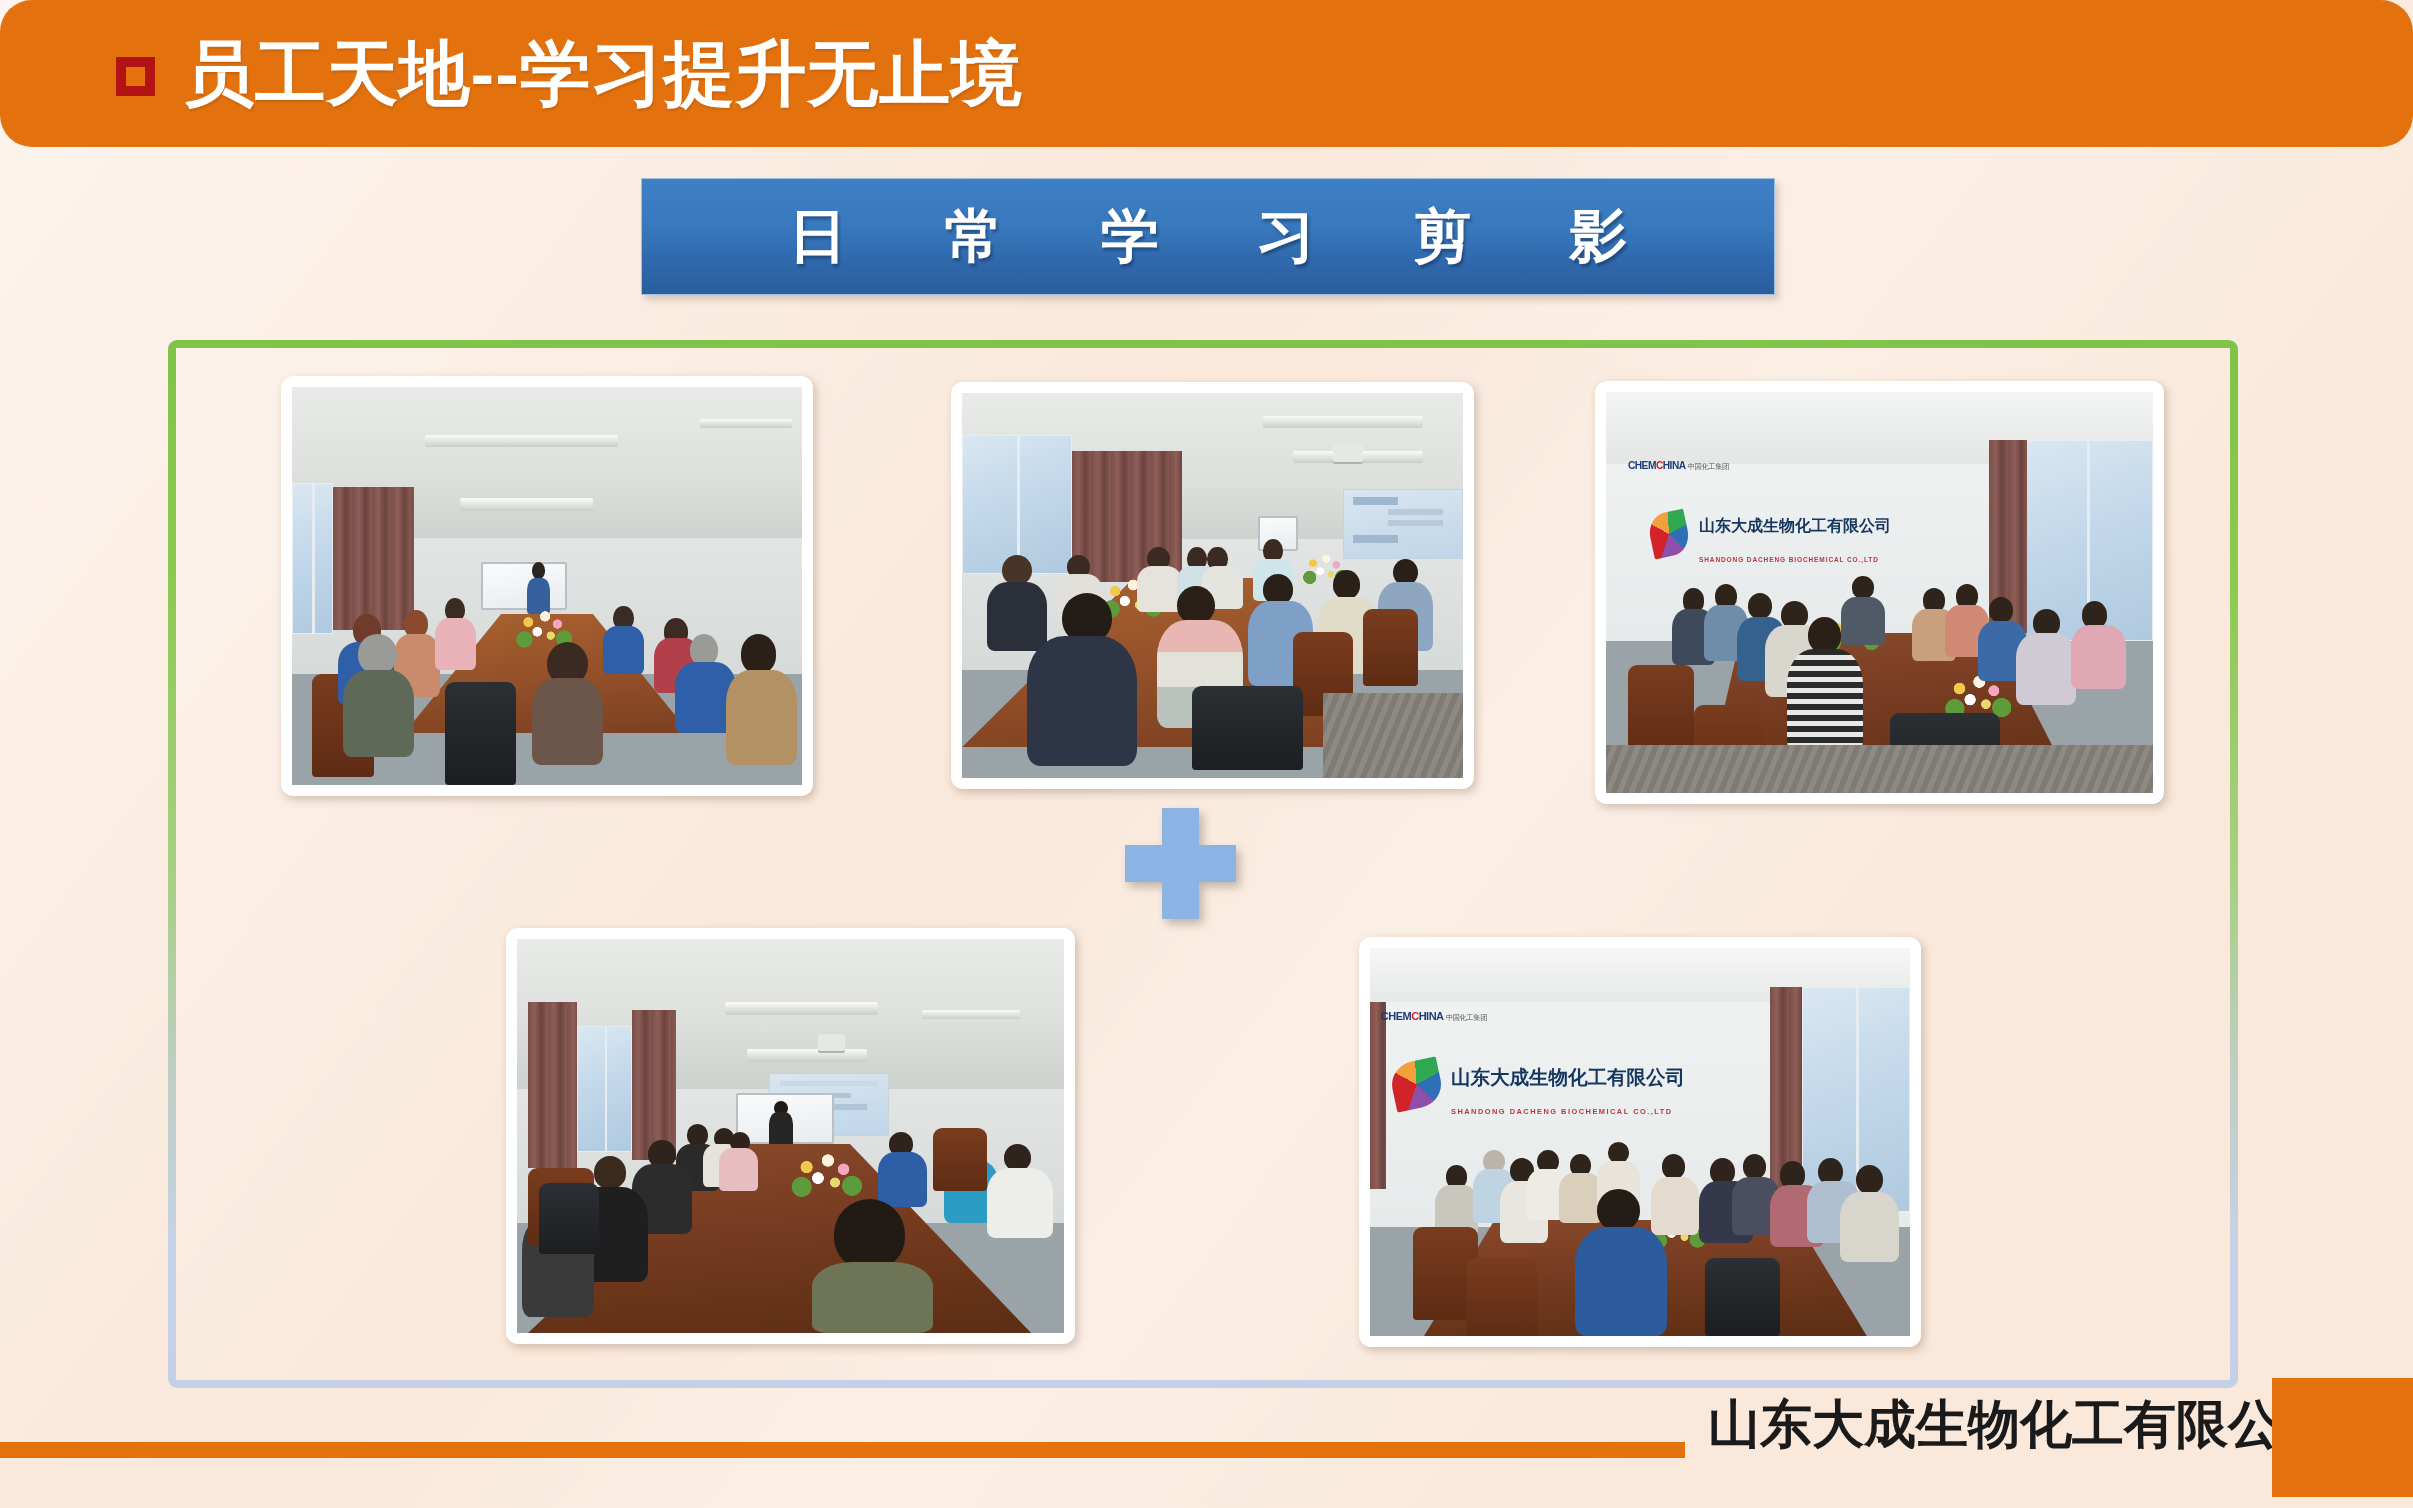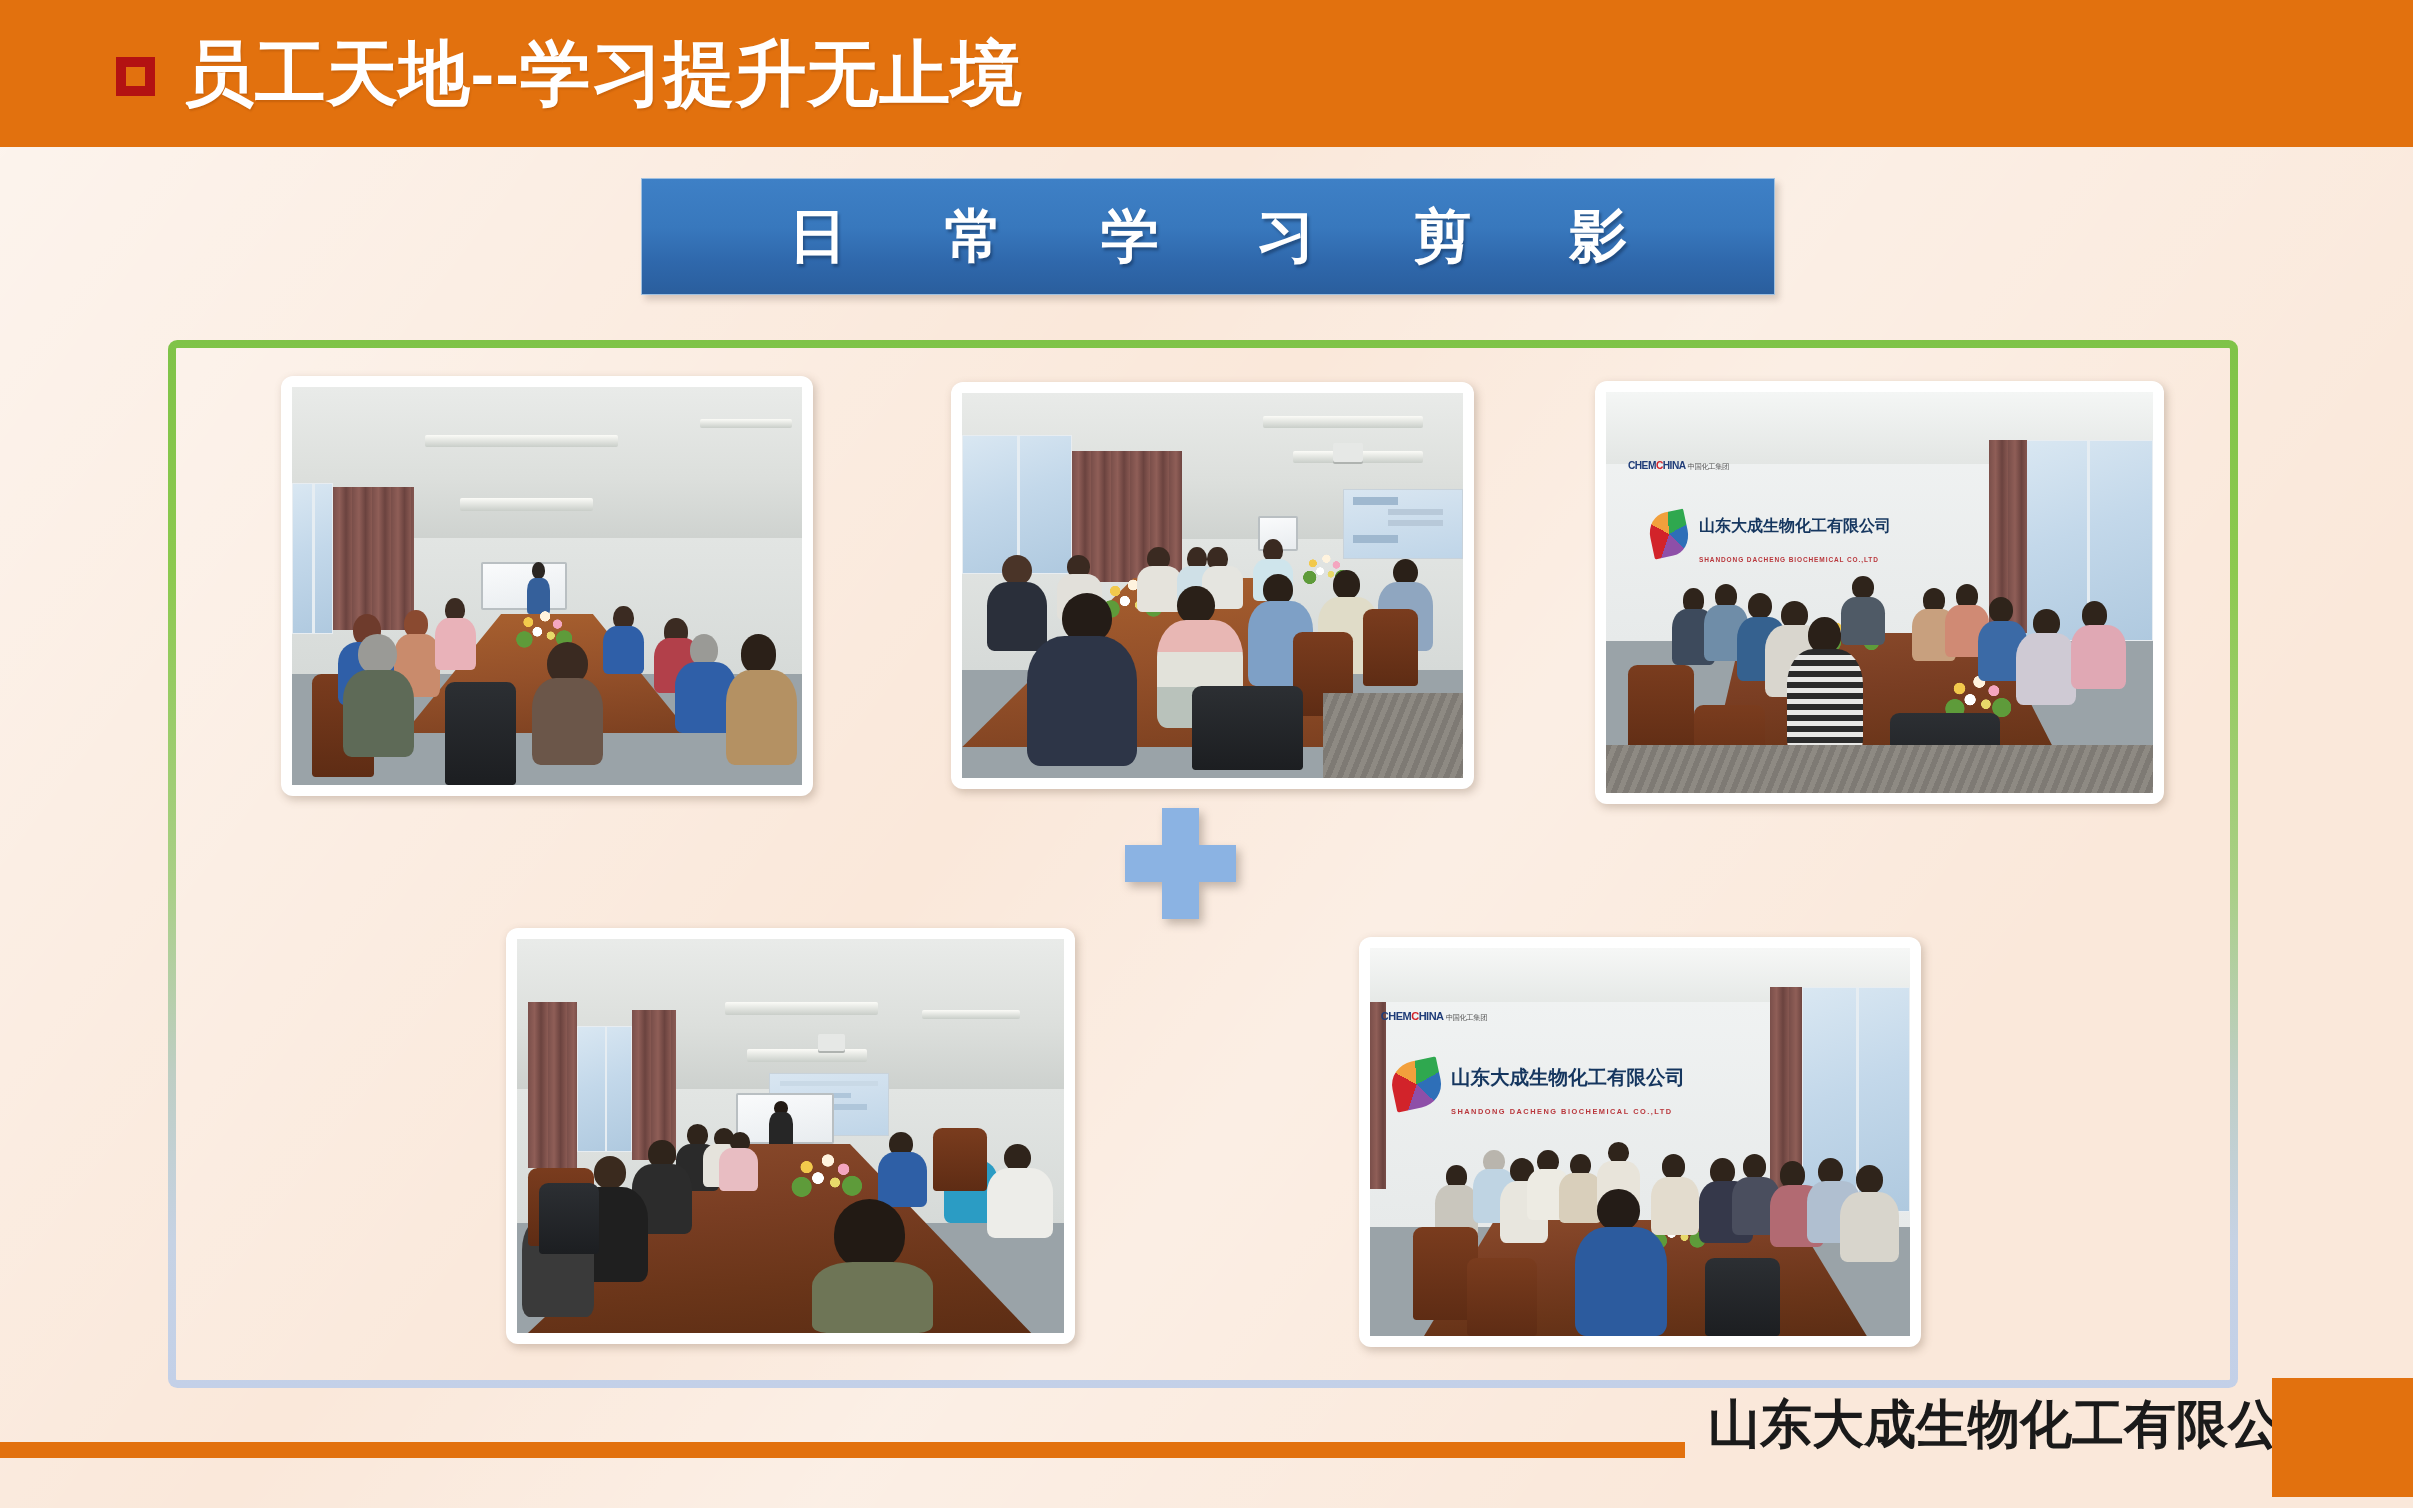--- a/index.html
+++ b/index.html
@@ -13,20 +13,21 @@
     position:relative;
     background:
       linear-gradient(127deg, rgba(255,255,255,0.55) 0%, rgba(255,255,255,0.0) 38%, rgba(255,255,255,0.30) 55%, rgba(255,255,255,0.0) 80%),
       #FAE8DA;
   }
 
   
   .header-bar{
     position:absolute; left:0; top:0; width:2413px; height:147px;
     background:#E2710E;
+    border-radius:32px;
   }
   .header-inner{
     position:absolute; left:116px; top:0; height:147px;
     display:flex; align-items:center; gap:28px;
   }
   .bullet-square{
     width:39px; height:39px;
     border:10.2px solid #B31212;
     background:transparent;
     flex:0 0 auto;

